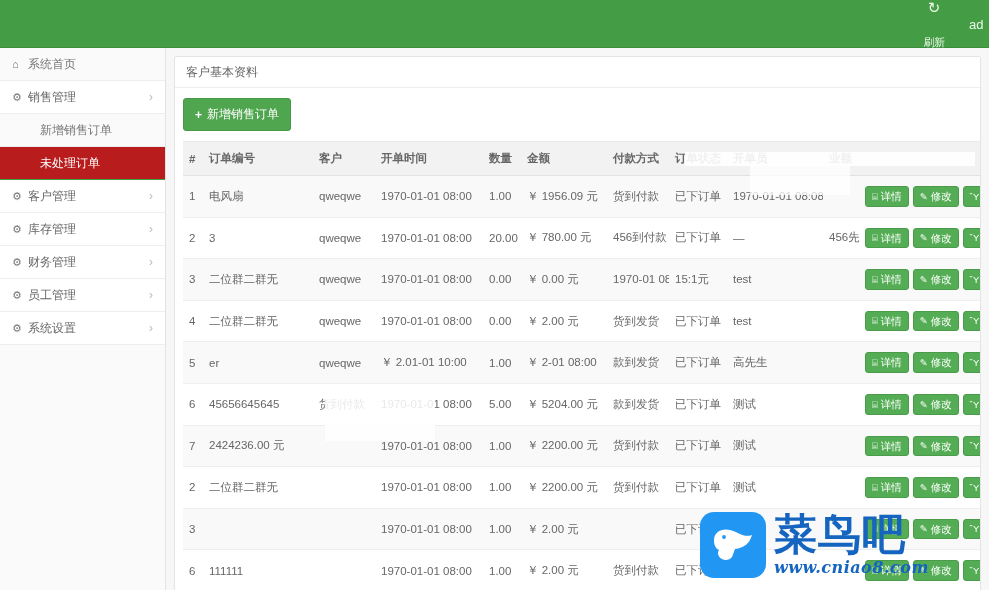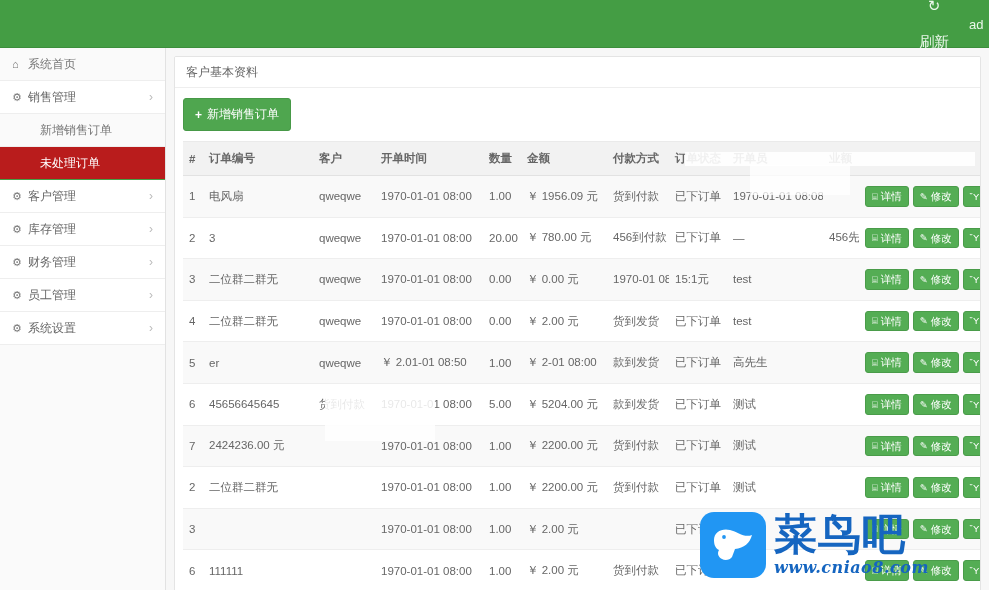--- a/index.html
+++ b/index.html
@@ -22,21 +22,21 @@
   }
   #topbar-right {
     position:absolute; right:0; top:0; height:48px;
     display:flex; align-items:center; gap:14px; padding-right:2px;
   }
   .top-action {
     display:flex; flex-direction:column; align-items:center; justify-content:center;
     color:#eaf7ea; width:42px; line-height:1.1; cursor:pointer;
   }
   .top-action .ticon { font-size:15px; }
-  .top-action .tlabel { font-size:15px; margin-top:20px; letter-spacing:-0.5px; }
+  .top-action .tlabel { font-size:11px; margin-top:20px; letter-spacing:-0.5px; }
   #top-user {
     color:#eaf7ea; font-size:13px; white-space:nowrap;
     overflow:hidden; width:18px;
   }
 
   
   #sidebar {
     position:absolute; left:0; top:48px; width:166px; height:542px;
     background:#fafafa; border-right:1px solid #e2e2e2;
   }
@@ -360,21 +360,21 @@
                   <div class="btn-act">
                     <span class="bico">Ὕ1</span>
                   </div>
                 </div>
               </td>
             </tr>
             <tr>
               <td>5</td>
               <td>er</td>
               <td>qweqwe</td>
-              <td>￥ 2.01-01 08:50</td>
+              <td>￥ 2.01-01 10:00</td>
               <td>1.00</td>
               <td>￥ 2-01 08:00</td>
               <td>款到发货</td>
               <td>已下订单</td>
               <td>高先生</td>
               <td></td>
               <td>
                 <div class="act-wrap">
                   <div class="btn-act">
                     <span class="bico">⌸</span>

